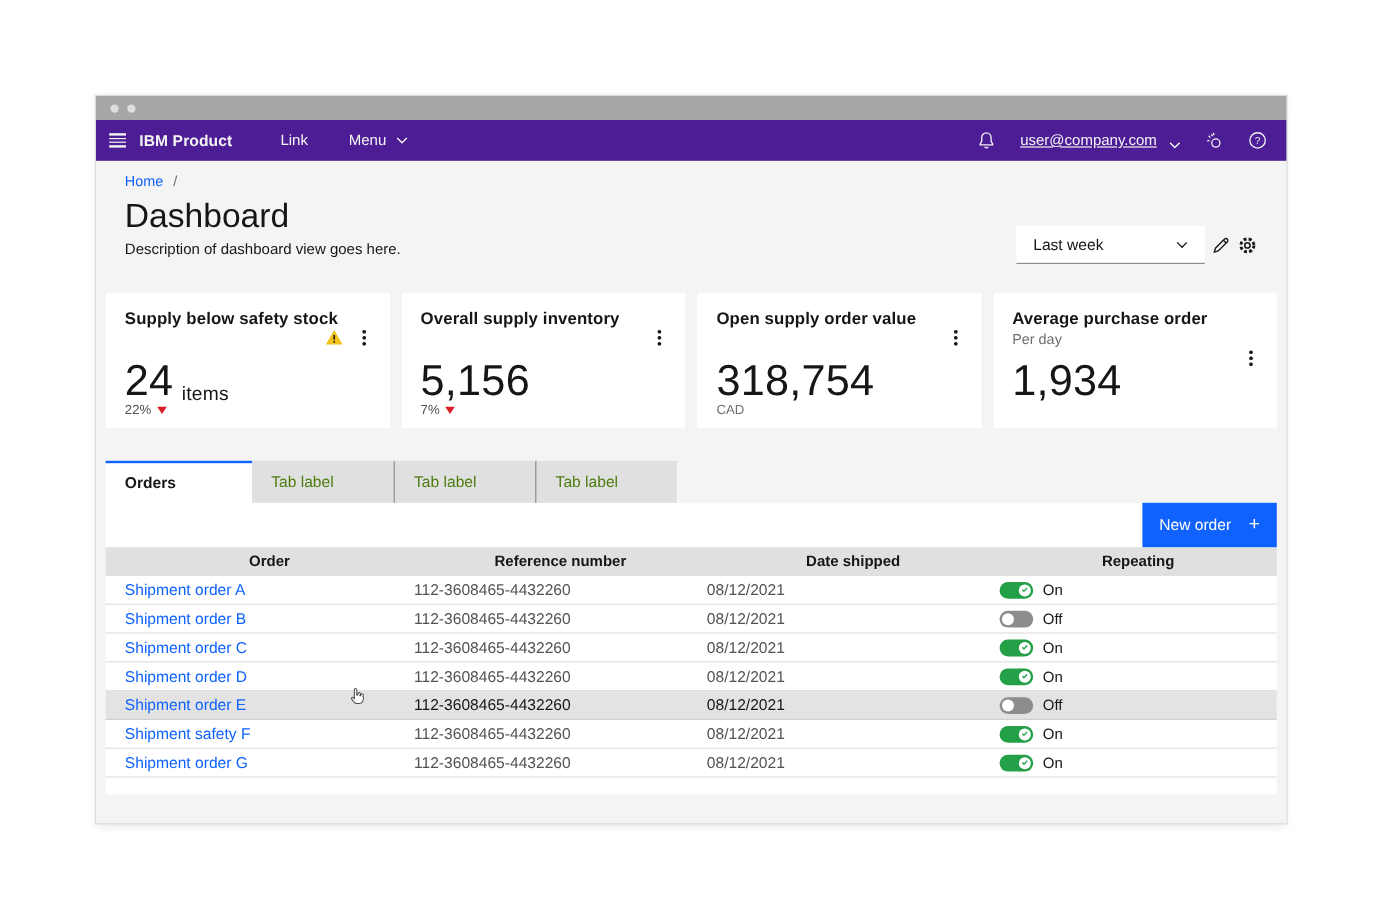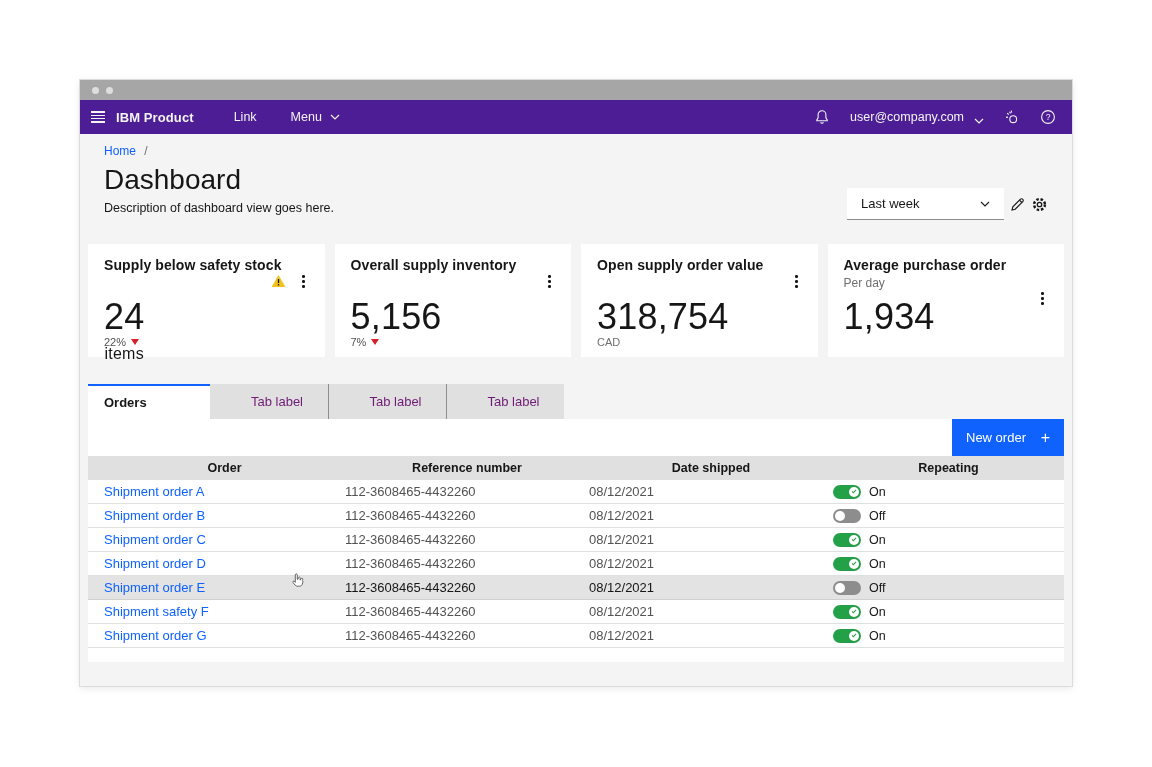--- a/index.html
+++ b/index.html
@@ -14,21 +14,21 @@
   .chrome .dot { width:7px; height:7px; border-radius:50%; background:#dedede; }
 
   
   .topbar { height:34px; background:#4c1d95; display:flex; align-items:center; color:#f4f4f4; font-size:12.5px; }
   .topbar .hamburger { width:36px; height:34px; display:flex; flex-direction:column; gap:2px;
     align-items:center; justify-content:center; cursor:pointer; }
   .topbar .hamburger span { width:14px; height:1.4px; background:#f4f4f4; }
   .topbar .product { font-weight:bold; font-size:13px; margin-right:40px; letter-spacing:.1px; }
   .topbar .navitem { margin-right:34px; display:flex; align-items:center; gap:8px; cursor:pointer; }
   .topbar .right { margin-left:auto; display:flex; align-items:center; gap:20px; padding-right:16px; }
-  .topbar .user { display:flex; align-items:flex-end; gap:10px; cursor:pointer; }
+  .topbar .user { display:flex; align-items:flex-end; gap:10px; cursor:pointer;text-decoration:underline; }
   .icon16 { width:16px; height:16px; display:inline-flex; }
 
   
   .content { height:552px; padding:10px 24px 0; overflow:hidden; position:relative; }
   .breadcrumb { font-size:12px; }
   .breadcrumb a { color:#0f62fe; text-decoration:none; cursor:pointer; }
   .breadcrumb .sep { color:#6f6f6f; margin-left:5px; }
 
   .title-row { display:flex; justify-content:space-between; align-items:flex-start; margin-top:6px; }
   h1.page-title { font-size:28px; font-weight:300; color:#161616; }
@@ -43,32 +43,32 @@
   
   .cards-row { display:flex; gap:10px; margin:24px -16px 0; }
   .card { flex:1; background:#fff; height:113px; position:relative; padding:13px 16px; }
   .card-head { display:flex; align-items:flex-start;flex-direction:column; }
   .card-title { font-size:14px; font-weight:bold; letter-spacing:.1px; }
   .card-sub { font-size:12px; color:#6f6f6f; margin-top:3px; }
   .card-icons { margin-left:auto; display:flex; align-items:center; gap:12px; }
   .kebab { display:flex; flex-direction:column; gap:2.5px; padding:2px 4px; cursor:pointer; }
   .kebab i { width:2.6px; height:2.6px; border-radius:50%; background:#161616; }
   .card-value { position:absolute; left:16px; top:52px; font-size:36px; font-weight:300;
-    letter-spacing:.2px; display:flex; align-items:center; gap:7px;flex-direction:column; }
+    letter-spacing:.2px; display:flex; align-items:flex-end; gap:7px; }
   .card-unit { font-size:16px; font-weight:400; }
   .card-foot { position:absolute; left:16px; bottom:9px; font-size:11px; color:#525252;
     display:flex; align-items:center; gap:5px; }
   .caret-down { width:0; height:0; border-left:4.5px solid transparent; border-right:4.5px solid transparent;
     border-top:6px solid #da1e28; display:inline-block; }
 
   
   .tabs-row { display:flex; margin:27px -16px 0; height:35px; }
   .tab { width:118px; display:flex; align-items:center; padding-left:16px; font-size:13px; cursor:pointer; }
   .tab.active { width:122px; background:#fff; border-top:2px solid #0f62fe; font-weight:bold; color:#161616; }
-  .tab.inactive { background:#e0e0e0; color:#701a75;justify-content:center; }
+  .tab.inactive { background:#e0e0e0; color:#4d7c0f; }
   .tab.inactive + .tab.inactive { border-left:1px solid #8d8d8d; }
 
   
   .panel { margin:0 -16px; background:#fff; padding-bottom:14px; }
   .panel-toolbar { height:37px; position:relative; }
   .new-order-btn { position:absolute; right:0; top:0; width:112px; height:37px; background:#0f62fe;
     border:none; color:#fff; font-size:13px; font-family:inherit; display:flex; align-items:center;
     justify-content:space-between; padding:0 14px; cursor:pointer; }
   .new-order-btn .plus { font-size:16px; font-weight:300; line-height:1; }
 

